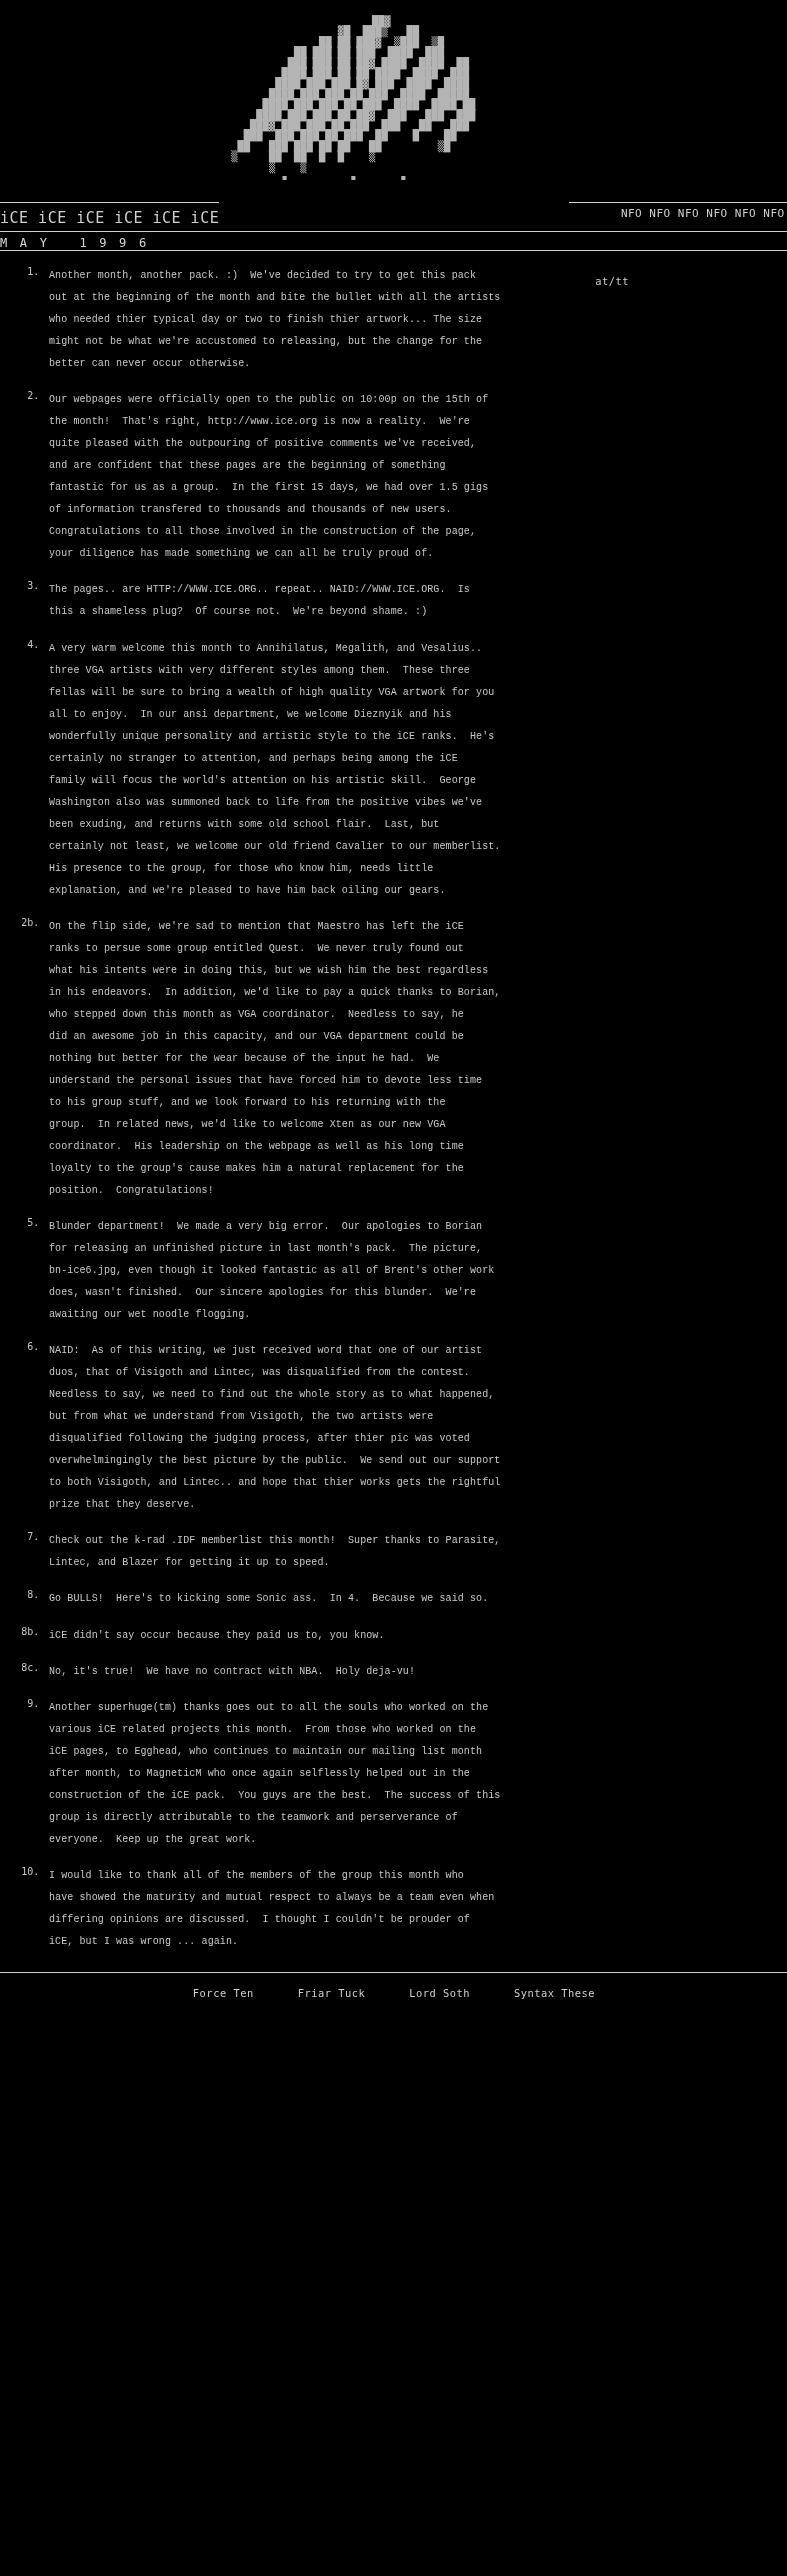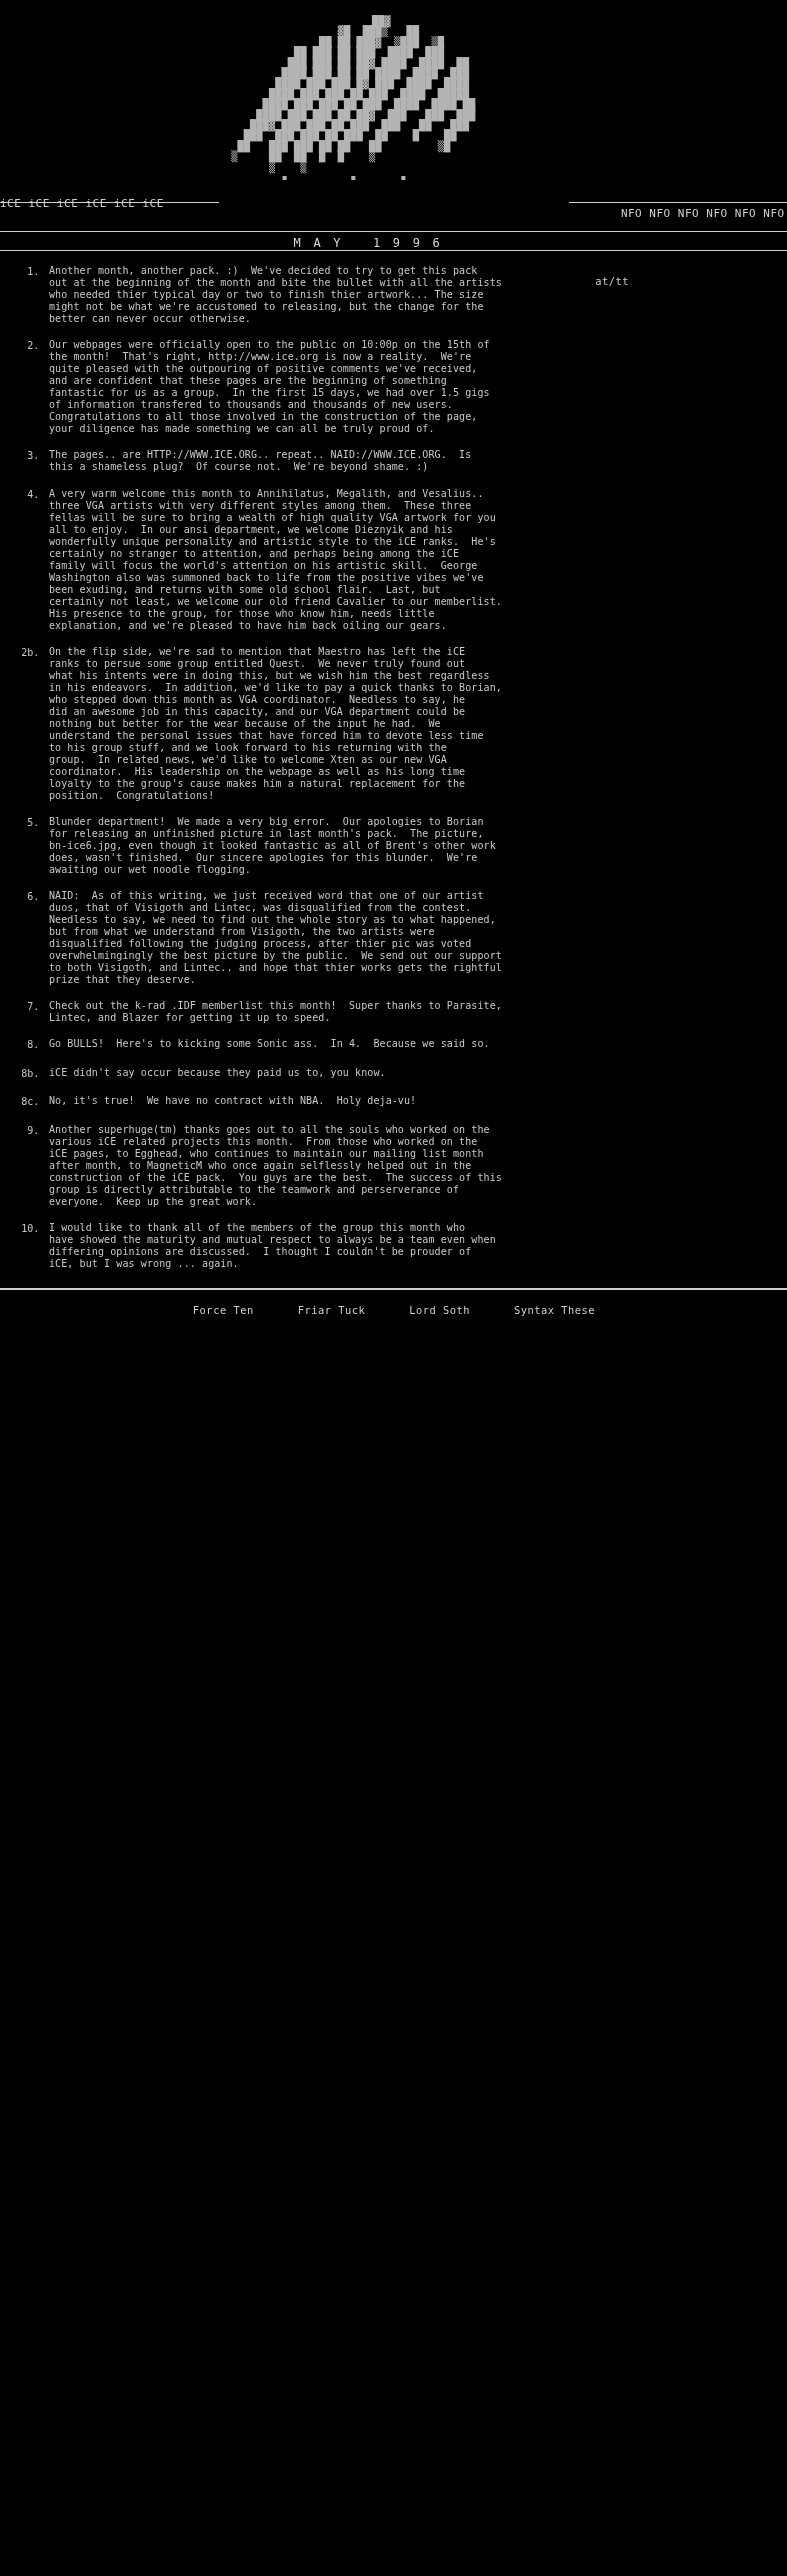--- a/index.html
+++ b/index.html
@@ -32,35 +32,35 @@
     margin-top:2.2px;
   }
   .rule{
     position:absolute;
     height:1.1px;
     background:#cfcfcf;
   }
   .rule-left{left:0;top:8.8px;width:219px;}
   .rule-right{right:0;top:8.8px;width:219px;}
   .tag-left{
-    position:absolute;left:0;top:4px;
-    color:#d0d0d0;font-size:11px;letter-spacing:0.5px;white-space:pre;
+    position:absolute;left:0;top:16px;
+    color:#d0d0d0;font-size:15px;letter-spacing:0.5px;white-space:pre;
   }
   .tag-right{
     position:absolute;right:3.3px;top:14.2px;
     color:#d0d0d0;font-size:11px;letter-spacing:0.5px;white-space:pre;
   }
   .attrib{
     position:absolute;right:159px;top:82px;
     color:#cfcfcf;font-size:10.4px;letter-spacing:0.5px;
   }
 
   .dateline-wrap{
     width:736px;
-    text-align:center;
+    text-align:left;
     margin-top:3.3px;
   }
   .dateline{
     color:#d8d8d8;
     font-size:12px;
     letter-spacing:2.7px;
     white-space:pre;
   }
   .hr-full{
     width:788px;height:1.1px;background:#cfcfcf;margin:5.5px 0 0 0;
@@ -88,23 +88,24 @@
     box-sizing:border-box;
     color:#c9c9c9;
     font-size:10px;
     line-height:14.2px;
     white-space:pre;
   }
   .para{
     flex:1 1 auto;
     color:#c9c9c9;
     font-size:10px;
-    line-height:12px;
+    line-height:22px;
     white-space:pre-wrap;
     letter-spacing:0.1px;
+    font-family:Liberation Mono, monospace;
   }
 
   
   .footer-rule{width:788px;height:1.1px;background:#cfcfcf;margin-top:18.6px;}
   .footer{
     width:788px;
     display:flex;
     justify-content:center;
     gap:44px;
     padding:14.2px 0 16.4px 0;

